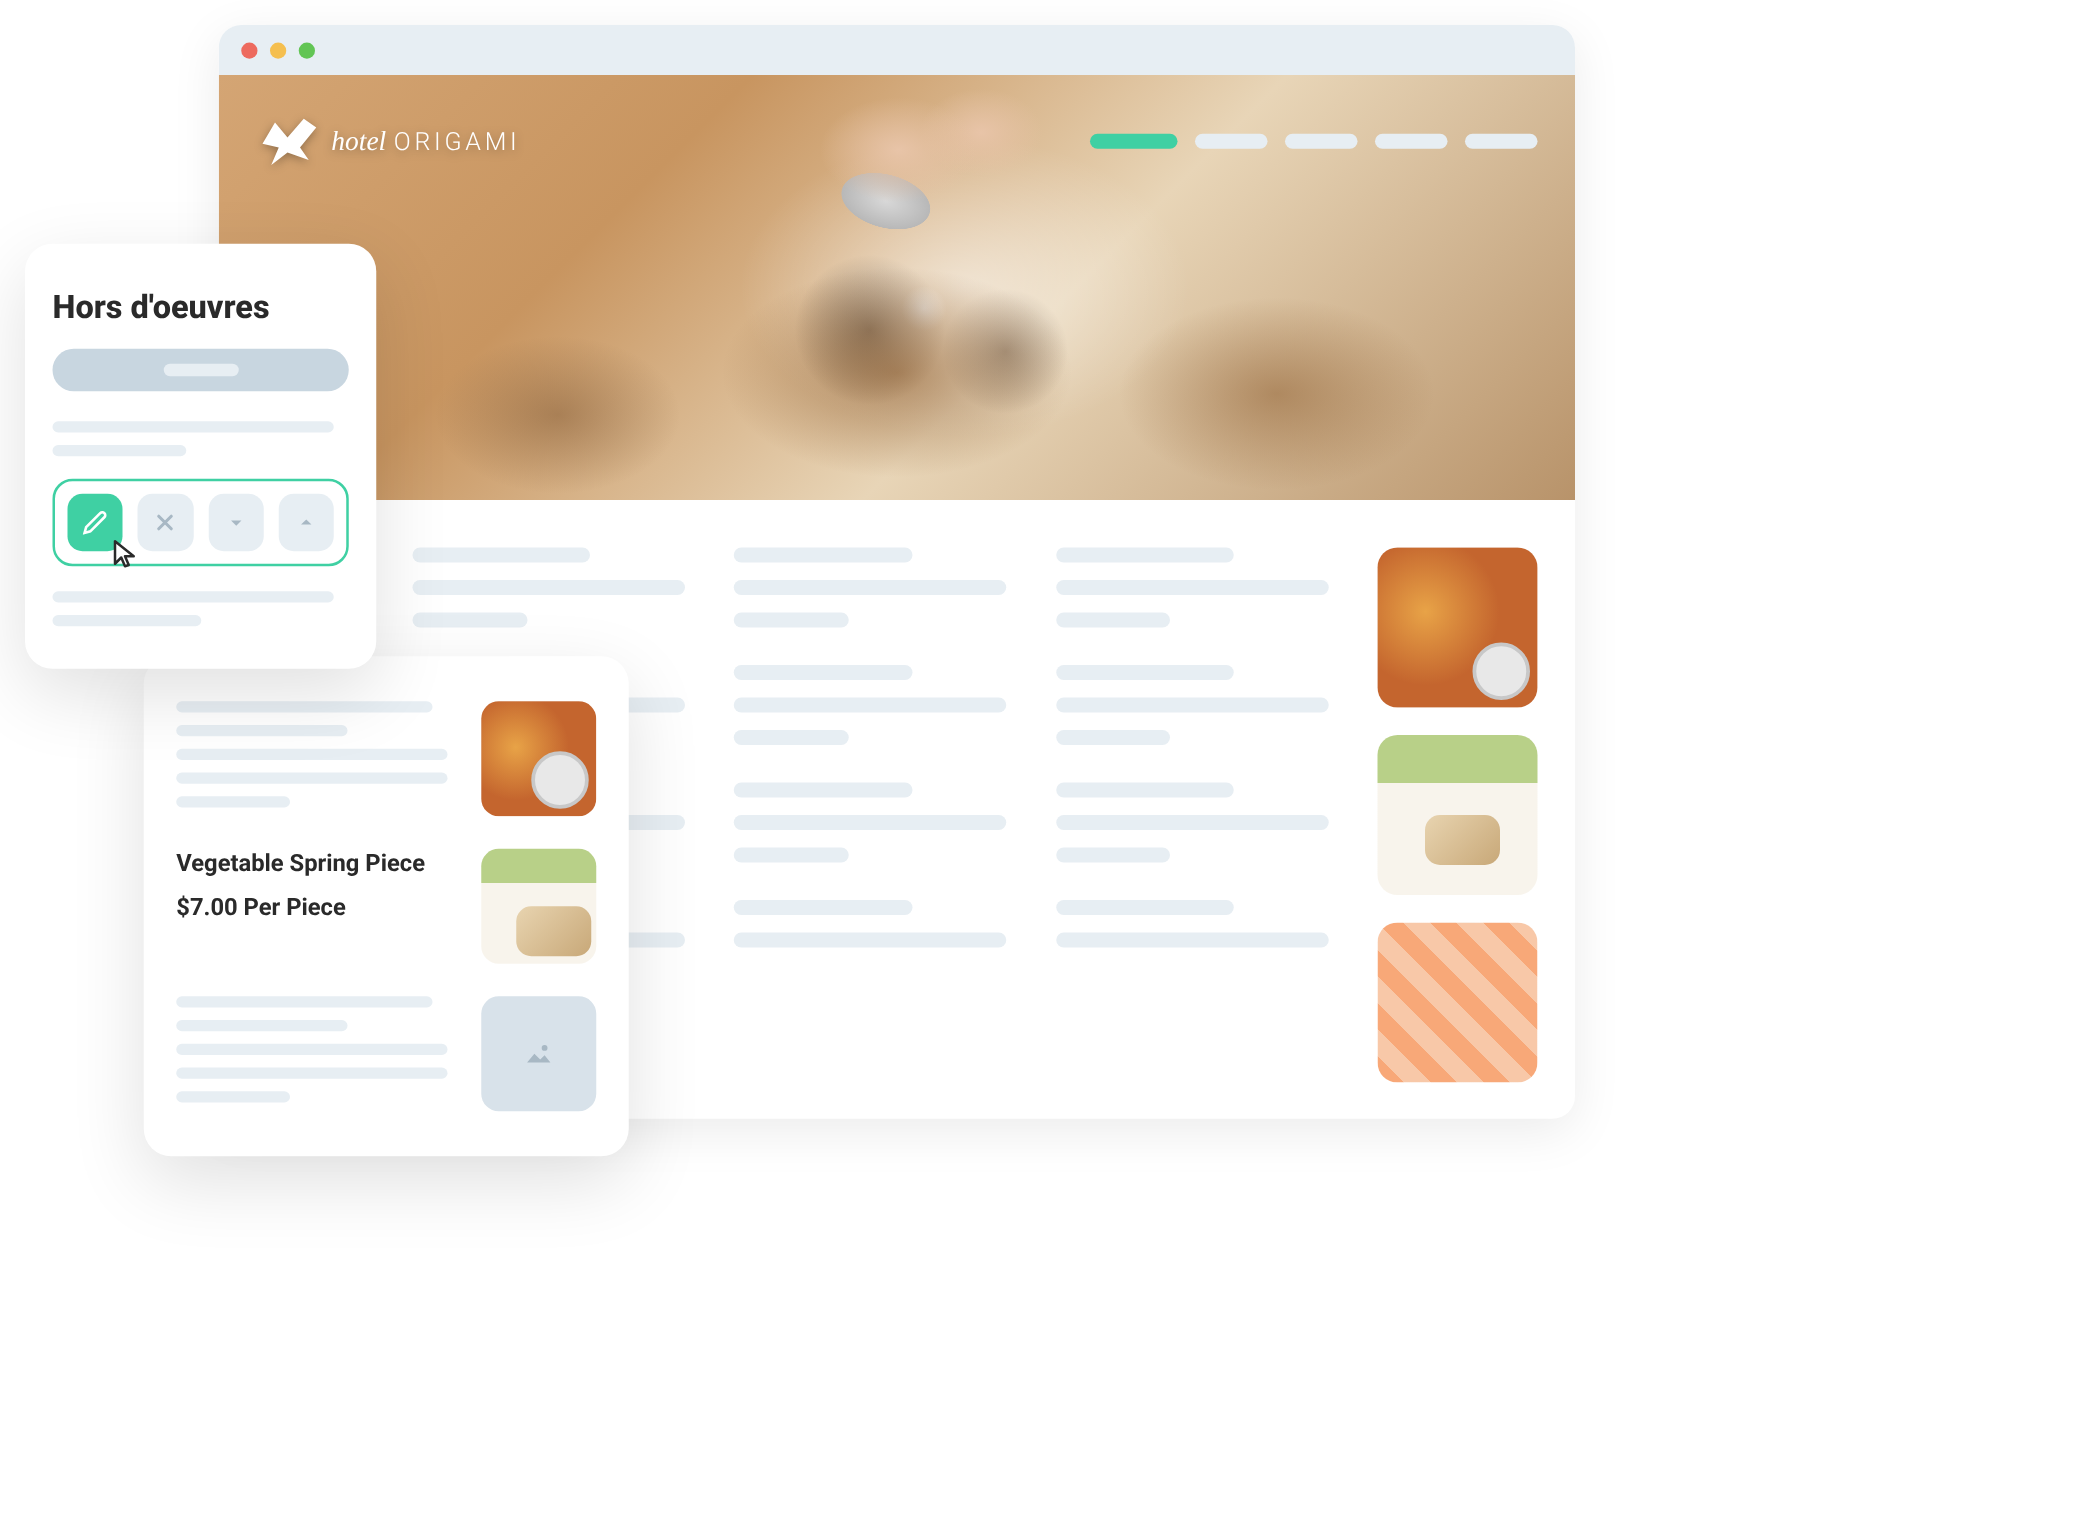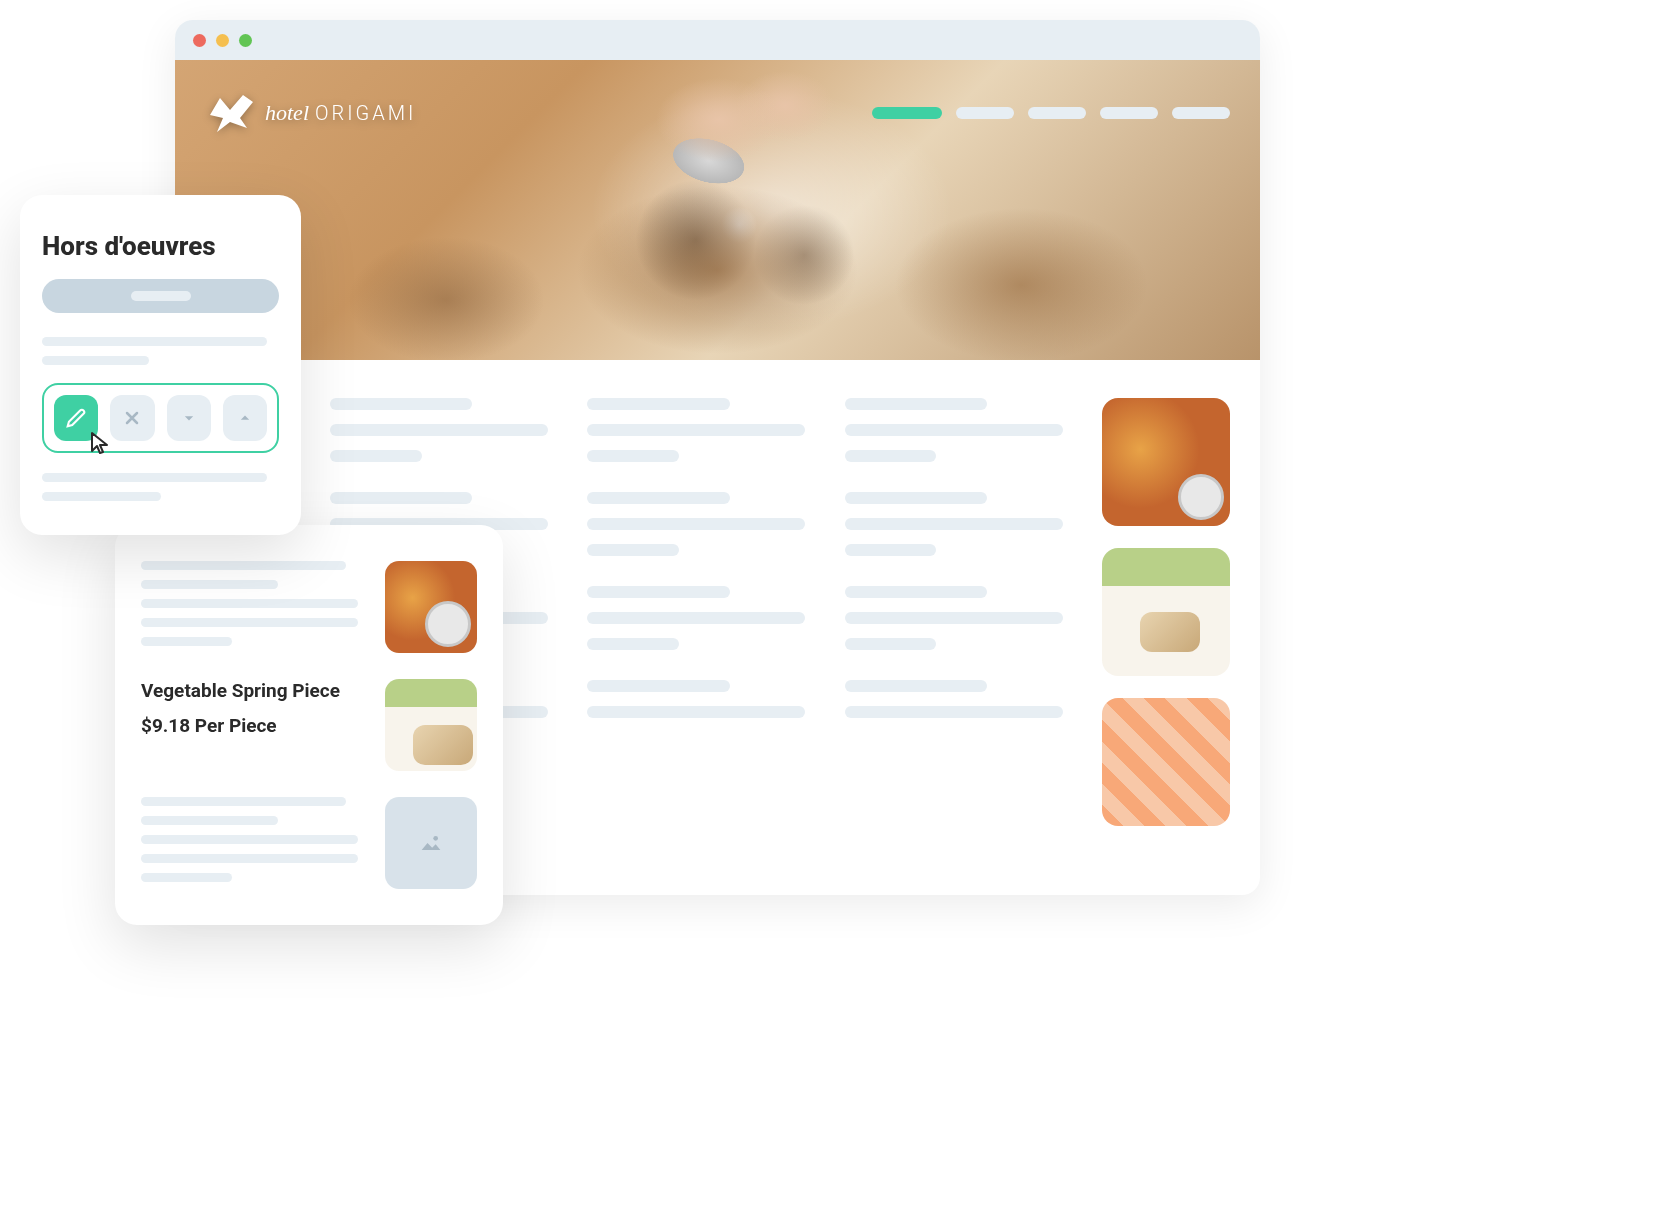--- a/index.html
+++ b/index.html
@@ -25,21 +25,21 @@
   padding-left: 18px;
   gap: 10px;
 }
 .window-dot { width: 13px; height: 13px; border-radius: 50%; }
 .dot-red { background: #ed6a5e; }
 .dot-yellow { background: #f5bf4f; }
 .dot-green { background: #62c554; }
 
 .hero {
   position: relative;
-  height: 300px;
+  height: 340px;
   background: linear-gradient(135deg, #d4a574 0%, #c89560 30%, #e8d5b7 60%, #b8936a 100%);
   overflow: hidden;
 }
 
 .hero-texture {
   position: absolute; inset: 0;
   background:
     radial-gradient(ellipse 200px 120px at 50% 70%, rgba(139,90,43,0.6), transparent 70%),
     radial-gradient(ellipse 180px 110px at 78% 75%, rgba(139,90,43,0.5), transparent 70%),
     radial-gradient(ellipse 140px 90px at 25% 80%, rgba(110,70,35,0.4), transparent 70%),
@@ -341,21 +341,21 @@
       <div class="mobile-line" style="width:60%"></div>
       <div class="mobile-line" style="width:95%"></div>
       <div class="mobile-line" style="width:95%"></div>
       <div class="mobile-line" style="width:40%"></div>
     </div>
     <div class="mobile-thumb thumb-wings"></div>
   </div>
   <div class="mobile-row">
     <div class="mobile-text">
       <div class="mobile-item-title">Vegetable Spring Piece</div>
-      <div class="mobile-item-title">$9.18 Per Piece</div>
+      <div class="mobile-item-title">$7.00 Per Piece</div>
     </div>
     <div class="mobile-thumb thumb-wrap"></div>
   </div>
   <div class="mobile-row" style="margin-bottom:0">
     <div class="mobile-text">
       <div class="mobile-line" style="width:90%"></div>
       <div class="mobile-line" style="width:60%"></div>
       <div class="mobile-line" style="width:95%"></div>
       <div class="mobile-line" style="width:95%"></div>
       <div class="mobile-line" style="width:40%"></div>

